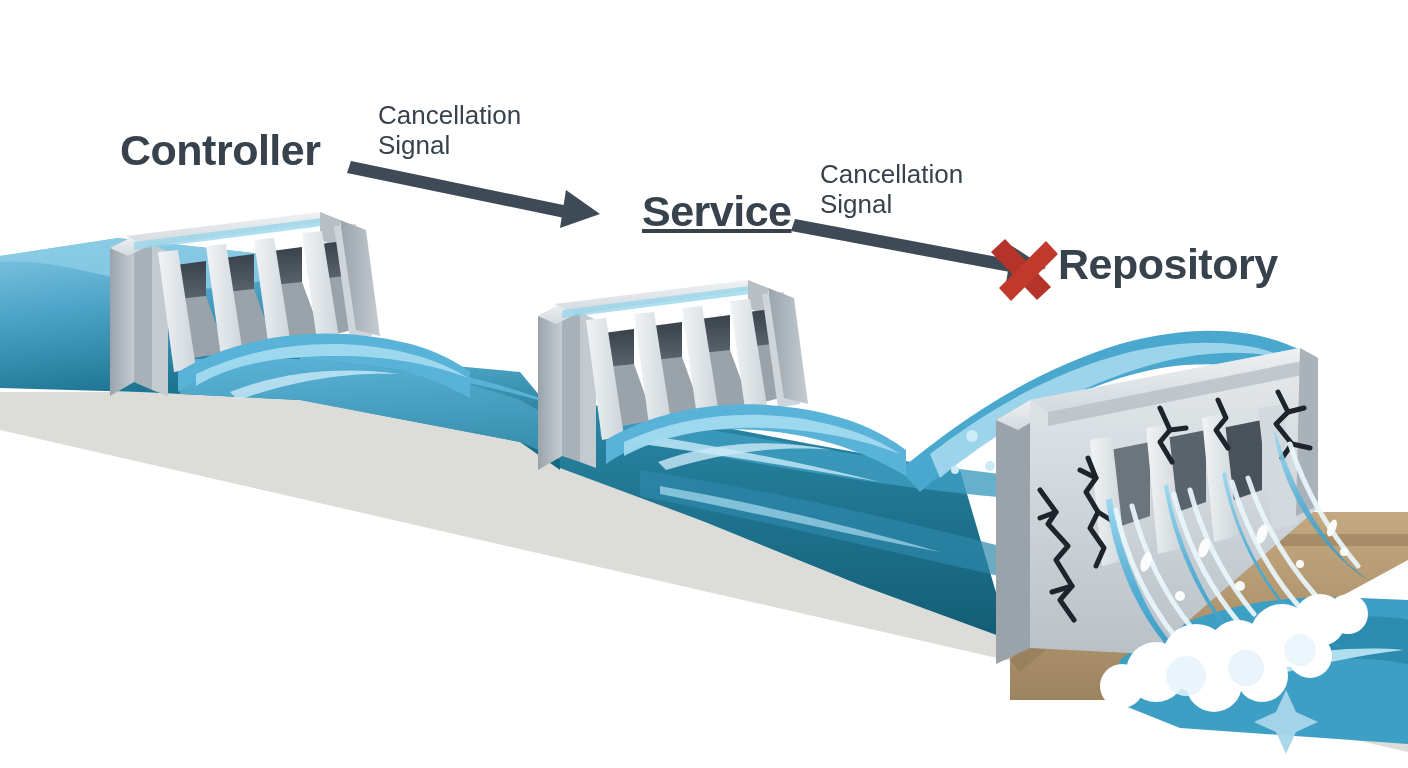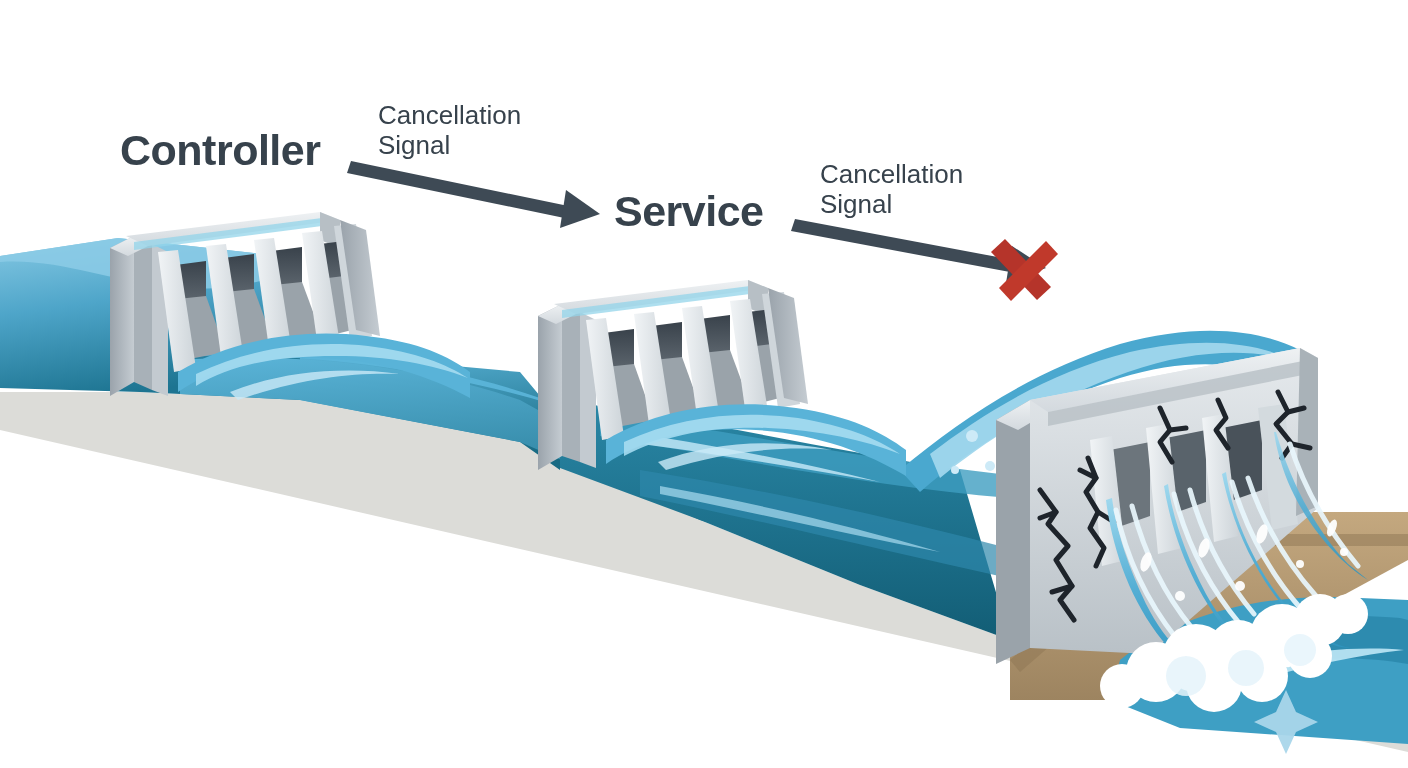--- a/index.html
+++ b/index.html
@@ -7,21 +7,21 @@
   body { font-family:"Liberation Sans", sans-serif; position:relative; }
 
   #stage { position:absolute; inset:0; width:1408px; height:768px; }
   #scene { position:absolute; left:0; top:0; width:1408px; height:768px; }
 
   .lbl { position:absolute; color:#37424c; white-space:nowrap; }
   .lbl-big { font-weight:bold; font-size:43px; letter-spacing:-0.5px; }
   .lbl-small { font-size:26px; line-height:30px; white-space:normal; }
 
   #label-controller { left:120px; top:126px; }
-  #label-service    { left:614px; top:187px; }
+  #label-service    { left:642px; top:187px;text-decoration:underline; }
   #label-repository { left:1058px; top:240px; }
 
   #label-sig1 { left:378px; top:100px; width:190px; }
   #label-sig2 { left:820px; top:159px; width:190px; }
 </style>
 </head>
 <body>
 
 <div id="stage">
 
@@ -275,18 +275,19 @@
         <path d="M1005,239 L1051,287 L1037,300 L991,252 Z" fill="#b5342a"></path>
         <path d="M1046,241 L1058,254 L1011,301 L999,288 Z" fill="#c0392b"></path>
       </g>
     </g>
   </svg>
 
   <div class="lbl lbl-big" id="label-controller">Controller</div>
 
   <div class="lbl lbl-big" id="label-service">Service</div>
 
+  <div class="lbl lbl-big" id="label-repository">Repository</div>
 
   <div class="lbl lbl-small" id="label-sig1">Cancellation Signal</div>
 
   <div class="lbl lbl-small" id="label-sig2">Cancellation Signal</div>
 
 </div>
 
 </body></html>

